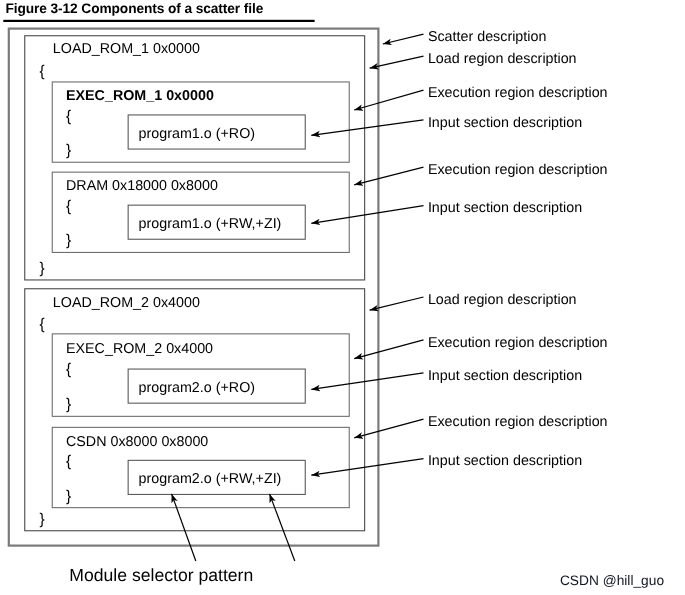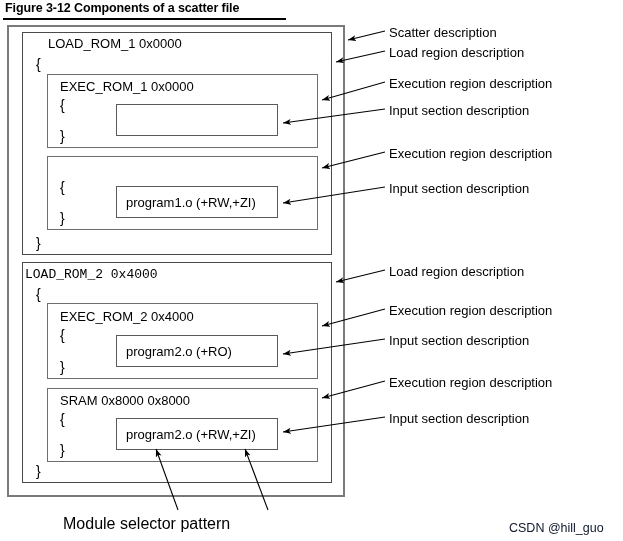--- a/index.html
+++ b/index.html
@@ -110,45 +110,47 @@
   <div class="fig-title-rule"></div>
 
   <div class="box box-outer" style="left:7px; top:25px; width:338px; height:472px;"></div>
 
   <div class="box box-load" style="left:22px; top:32px; width:310px; height:223px;"></div>
   <div class="code-text" style="left:48px; top:37px;">LOAD_ROM_1 0x0000</div>
   <div class="brace" style="left:36px; top:57px;">{</div>
   <div class="brace" style="left:36px; top:236px;">}</div>
 
   <div class="box box-exec" style="left:47px; top:74px; width:271px; height:74px;"></div>
-  <div class="code-text" style="left:60px; top:80px;">EXEC_ROM_1 0x0000</div>
+  <div class="code-text" style="left:60px; top:80px;font-weight:bold;">EXEC_ROM_1 0x0000</div>
   <div class="brace" style="left:60px; top:98px;">{</div>
   <div class="brace" style="left:60px; top:129px;">}</div>
   <div class="box box-input" style="left:116px; top:104px; width:162px; height:32px;"></div>
+  <div class="input-label" style="left:126px; top:114px;">program1.o (+RO)</div>
 
   <div class="box box-exec" style="left:47px; top:156px; width:271px; height:74px;"></div>
+  <div class="code-text" style="left:60px; top:162px;">DRAM 0x18000 0x8000</div>
   <div class="brace" style="left:60px; top:180px;">{</div>
   <div class="brace" style="left:60px; top:211px;">}</div>
   <div class="box box-input" style="left:116px; top:186px; width:162px; height:32px;"></div>
   <div class="input-label" style="left:126px; top:196px;">program1.o (+RW,+ZI)</div>
 
   <div class="box box-load" style="left:22px; top:262px; width:310px; height:221px;"></div>
-  <div class="code-text" style="left:25px; top:268px;font-family:Liberation Mono, monospace;">LOAD_ROM_2 0x4000</div>
+  <div class="code-text" style="left:48px; top:268px;">LOAD_ROM_2 0x4000</div>
   <div class="brace" style="left:36px; top:287px;">{</div>
   <div class="brace" style="left:36px; top:464px;">}</div>
 
   <div class="box box-exec" style="left:47px; top:303px; width:271px; height:76px;"></div>
   <div class="code-text" style="left:60px; top:310px;">EXEC_ROM_2 0x4000</div>
   <div class="brace" style="left:60px; top:328px;">{</div>
   <div class="brace" style="left:60px; top:360px;">}</div>
   <div class="box box-input" style="left:116px; top:335px; width:162px; height:32px;"></div>
   <div class="input-label" style="left:126px; top:345px;">program2.o (+RO)</div>
 
   <div class="box box-exec" style="left:47px; top:388px; width:271px; height:74px;"></div>
-  <div class="code-text" style="left:60px; top:394px;">SRAM 0x8000 0x8000</div>
+  <div class="code-text" style="left:60px; top:394px;">CSDN 0x8000 0x8000</div>
   <div class="brace" style="left:60px; top:412px;">{</div>
   <div class="brace" style="left:60px; top:443px;">}</div>
   <div class="box box-input" style="left:116px; top:418px; width:162px; height:32px;"></div>
   <div class="input-label" style="left:126px; top:428px;">program2.o (+RW,+ZI)</div>
 
   <div class="anno" style="left:389px; top:26px;text-align:right;">Scatter description</div>
   <div class="anno" style="left:389px; top:46px;">Load region description</div>
   <div class="anno" style="left:389px; top:77px;">Execution region description</div>
   <div class="anno" style="left:389px; top:104px;">Input section description</div>
   <div class="anno" style="left:389px; top:147px;">Execution region description</div>

